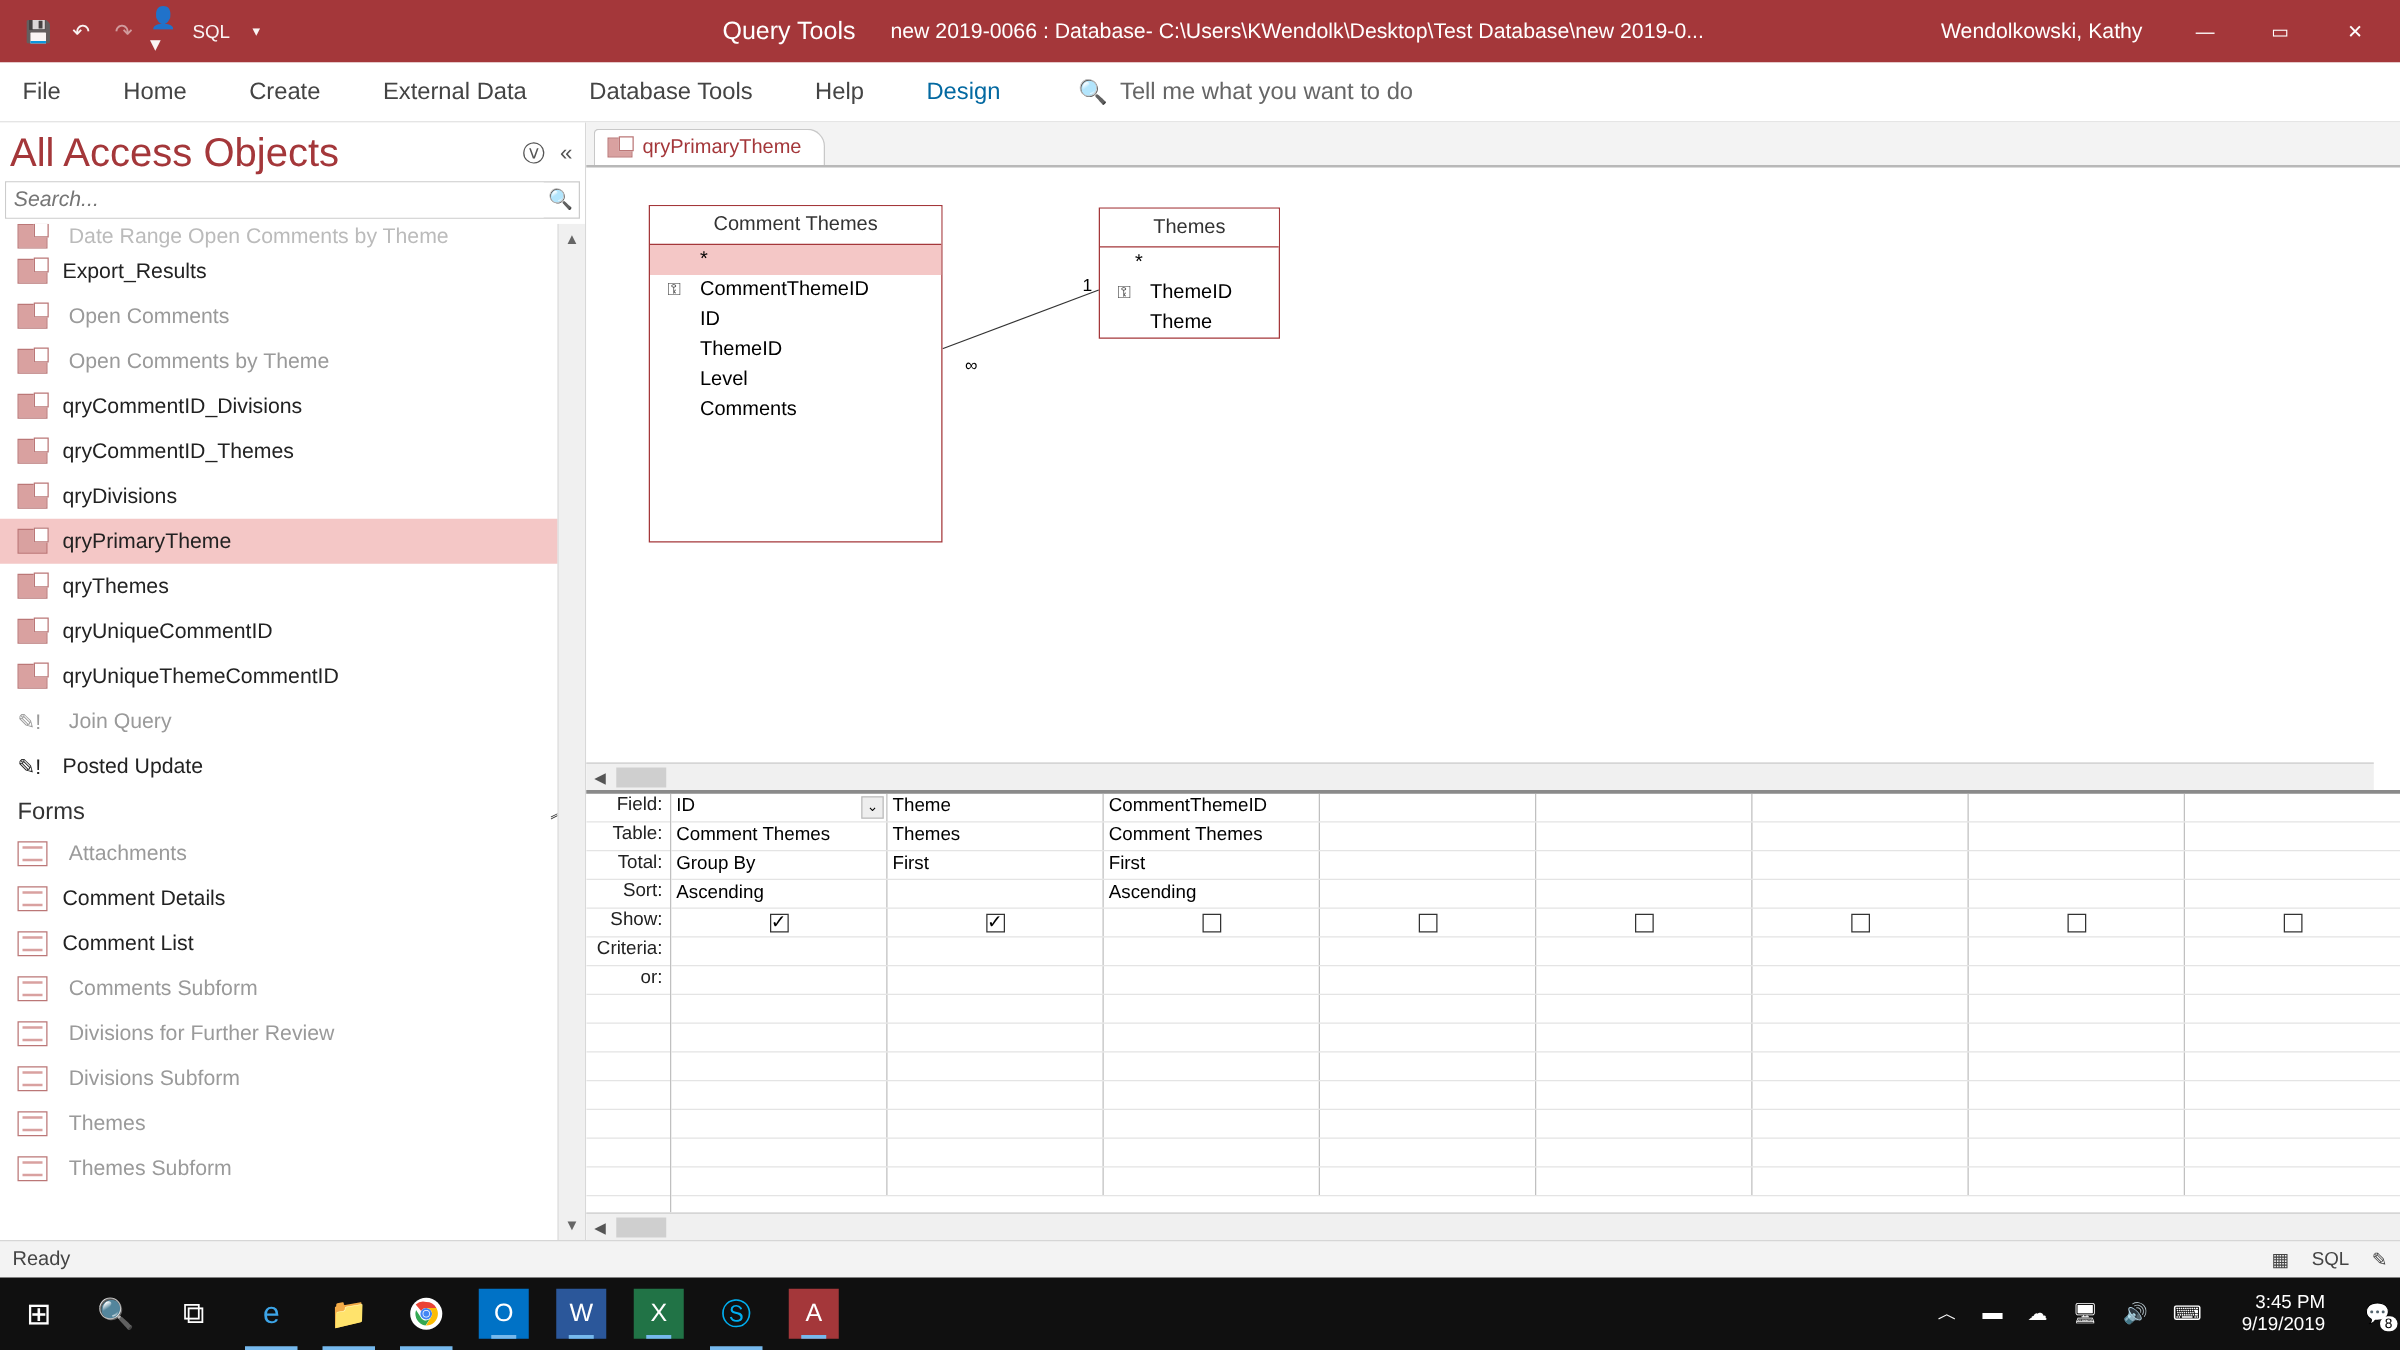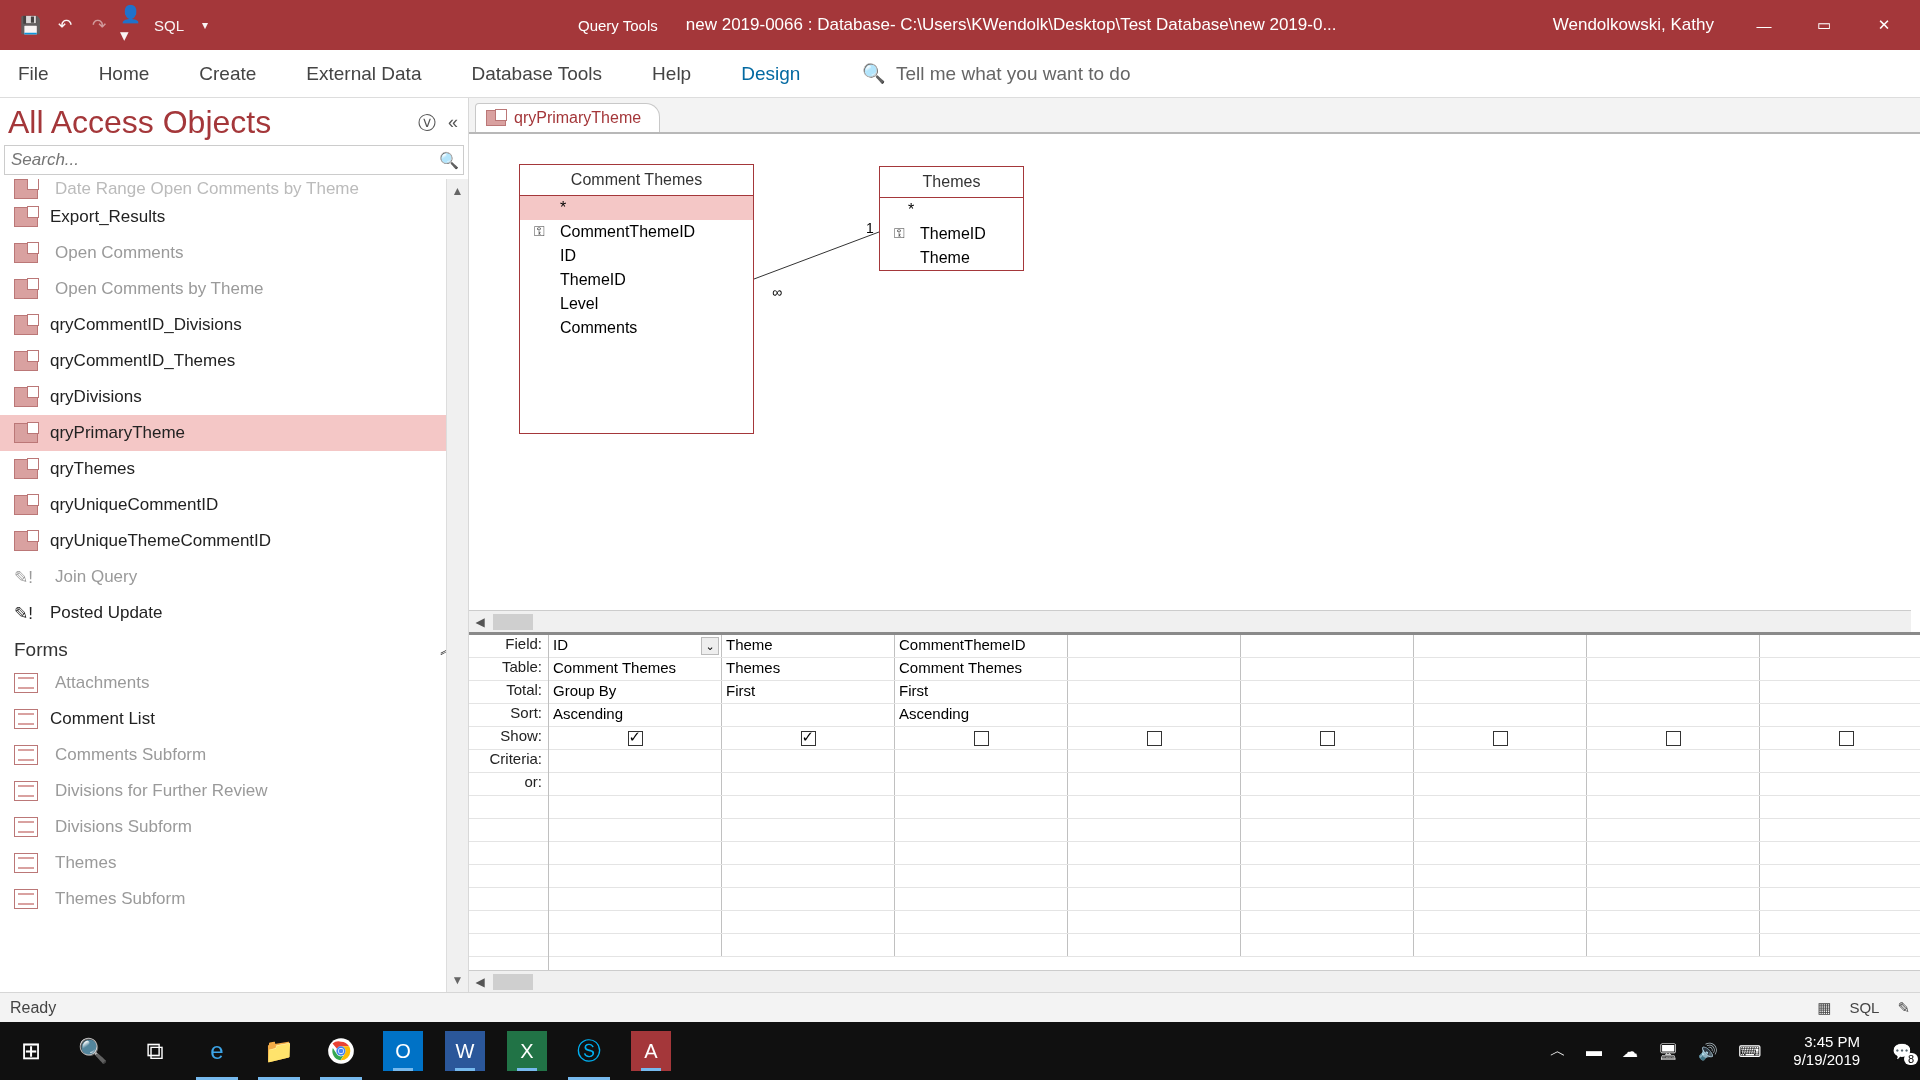--- a/index.html
+++ b/index.html
@@ -2,21 +2,21 @@
 <html><head>
 <meta charset="utf-8">
 <style>
 * { margin:0; padding:0; box-sizing:border-box; font-family:"Segoe UI",Arial,sans-serif; }
 body { width:1920px; height:1080px; background:#f0f0f0; overflow:hidden; position:relative; }
 
 .titlebar{height:50px;background:#a4373a;display:flex;align-items:center;color:#fff;font-size:16px;padding:0 6px;}
 .titlebar .qat{display:flex;align-items:center;gap:8px;padding-left:12px;}
 .titlebar .qat .q{width:26px;height:26px;display:flex;align-items:center;justify-content:center;font-size:17px;opacity:.95;}
 .titlebar .center{flex:1;display:flex;align-items:center;justify-content:flex-start;gap:28px;padding-left:360px;}
-.titlebar .qtools{font-size:15px;}
+.titlebar .qtools{font-size:20px;}
 .titlebar .fname{font-size:17px;white-space:nowrap;}
 .titlebar .user{padding:0 20px;font-size:17px;}
 .titlebar .winctrl{display:flex;}
 .titlebar .winctrl div{width:60px;height:50px;display:flex;align-items:center;justify-content:center;font-size:15px;}
 
 .ribbon{height:48px;background:#fff;border-bottom:1px solid #ddd;display:flex;align-items:center;padding-left:10px;gap:34px;}
 .ribbon .tab{font-size:19px;color:#444;padding:10px 8px;}
 .ribbon .tab.active{color:#0369a1;}
 .ribbon .tellme{display:flex;align-items:center;gap:10px;font-size:19px;color:#666;margin-left:20px;}
 .navtitle{width:468px;display:flex;align-items:center;justify-content:space-between;padding:6px 10px 0 8px;}
@@ -51,21 +51,21 @@
 .tablebox .row{padding:3px 14px 3px 40px;position:relative;}
 .tablebox .row.star{background:#f4c7c6;}
 .tablebox .key::before{content:"⚿";position:absolute;left:14px;font-size:14px;color:#333;}
 .joinline{position:absolute;pointer-events:none;}
 .hscroll{height:22px;background:#f0f0f0;border-top:1px solid #ccc;display:flex;align-items:center;}
 .hscroll .arr{width:22px;text-align:center;font-size:12px;color:#555;}
 .hscroll .thumb{width:40px;height:16px;background:#cfcfcf;margin-left:2px;}
 
 .grid{height:360px;background:#fff;border-top:3px solid #8a8a8a;display:flex;flex-direction:column;}
 .gridinner{flex:1;display:flex;overflow:hidden;}
-.gridlabels{width:80px;border-right:1px solid #c0c0c0;}
+.gridlabels{width:68px;border-right:1px solid #c0c0c0;}
 .gridlabels div{height:23px;font-size:15px;text-align:right;padding-right:6px;color:#222;border-bottom:1px solid #e4e4e4;}
 .gridcols{flex:1;position:relative;}
 .gridrow{display:flex;height:23px;border-bottom:1px solid #e4e4e4;}
 .gridrow .cell{width:173px;border-right:1px solid #c0c0c0;font-size:15px;padding:1px 4px;position:relative;white-space:nowrap;}
 .gridrow .cell .dd{position:absolute;right:2px;top:2px;width:18px;height:18px;background:#eee;border:1px solid #bbb;font-size:11px;text-align:center;line-height:16px;}
 .chk{width:15px;height:15px;border:1px solid #333;margin:3px auto 0;display:block;position:relative;}
 .chk.on::after{content:"✓";position:absolute;top:-4px;left:0px;font-size:15px;}
 
 .status{height:30px;background:#f3f3f3;border-top:1px solid #d6d6d6;display:flex;align-items:center;padding:0 10px;font-size:16px;color:#444;gap:20px;}
 .status .r{margin-left:auto;display:flex;align-items:center;gap:18px;font-size:15px;}
@@ -185,20 +185,24 @@
           </div>
         </div>
       <div class="sect">
         <span>Forms</span>
           <span style="font-size:14px">︽</span>
       </div>
       <div id="forms">
           <div class="navitem dim">
             <span class="ico fico"></span>
             <span>Attachments</span>
+          </div>
+          <div class="navitem">
+            <span class="ico fico"></span>
+            <span>Comment Details</span>
           </div>
           <div class="navitem">
             <span class="ico fico"></span>
             <span>Comment List</span>
           </div>
           <div class="navitem dim">
             <span class="ico fico"></span>
             <span>Comments Subform</span>
           </div>
           <div class="navitem dim">

